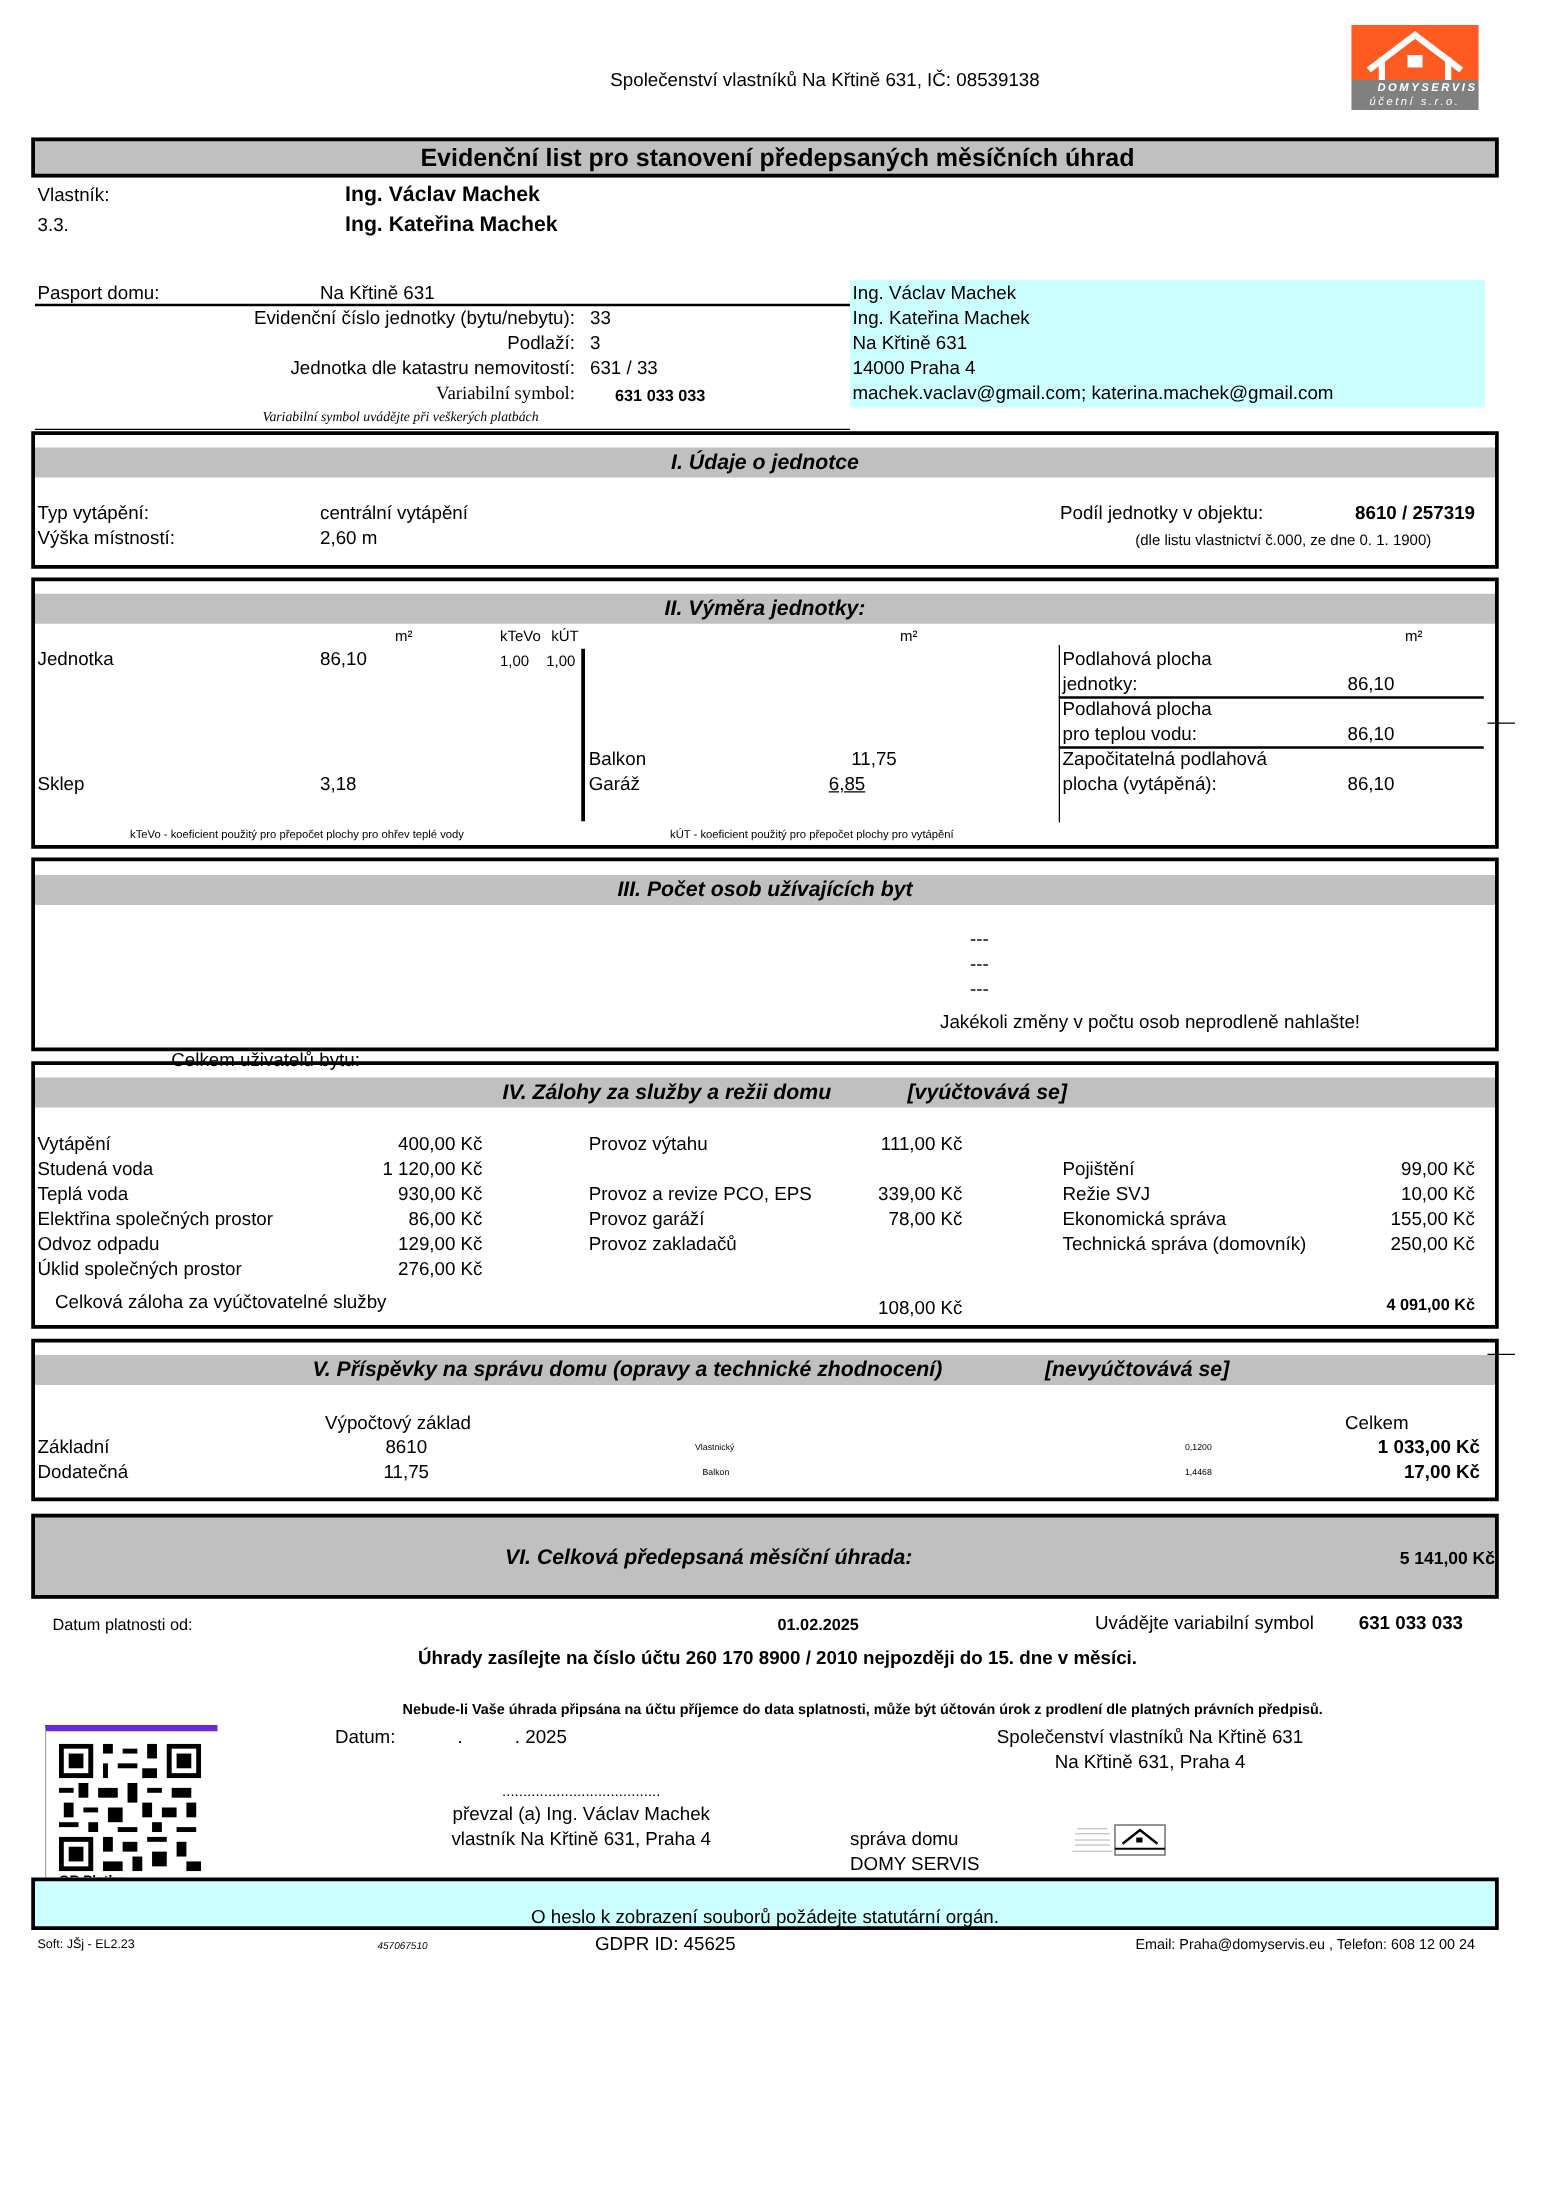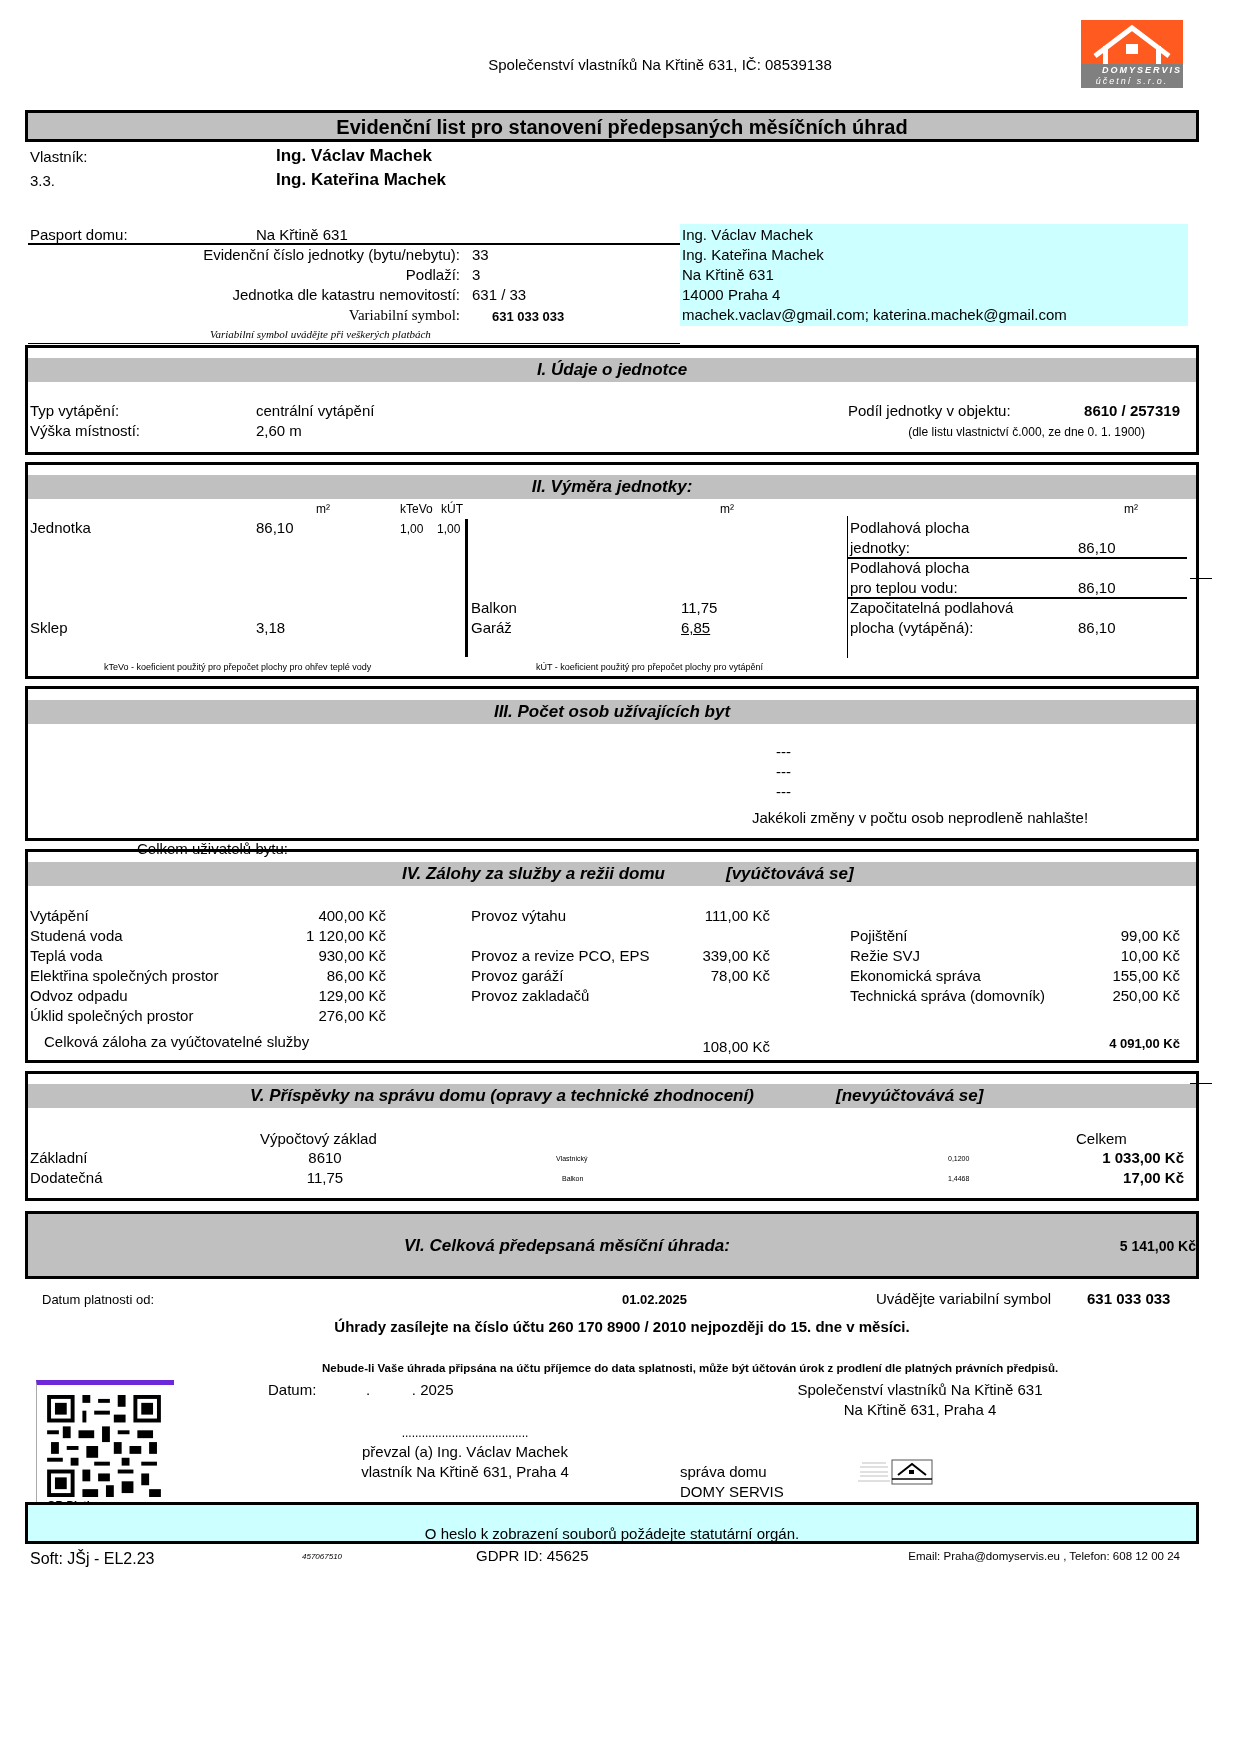--- a/index.html
+++ b/index.html
@@ -90,21 +90,21 @@
 <div class="abs txt" style="left:30px;top:519px;">Jednotka</div>
 <div class="abs txt" style="left:256px;top:519px;">86,10</div>
 <div class="abs sm" style="left:400px;top:522px;">1,00</div>
 <div class="abs sm" style="left:437px;top:522px;">1,00</div>
 <div class="abs" style="left:465px;top:519px;width:3px;height:138px;background:#000;"></div>
 <div class="abs txt" style="left:30px;top:619px;">Sklep</div>
 <div class="abs txt" style="left:256px;top:619px;">3,18</div>
 <div class="abs txt" style="left:471px;top:599px;">Balkon</div>
 <div class="abs txt" style="left:681px;top:599px;">11,75</div>
 <div class="abs txt" style="left:471px;top:619px;">Garáž</div>
-<div class="abs txt" style="left:681px;top:619px;text-decoration:underline;">6,85</div>
+<div class="abs txt" style="left:663px;top:619px;text-decoration:underline;">6,85</div>
 
 <div class="abs" style="left:847px;top:516px;width:1px;height:142px;background:#000;"></div>
 <div class="abs txt" style="left:850px;top:519px;">Podlahová plocha</div>
 <div class="abs txt" style="left:850px;top:539px;">jednotky:</div>
 <div class="abs txt" style="left:1078px;top:539px;">86,10</div>
 <div class="abs" style="left:847px;top:557px;width:340px;height:2px;background:#000;"></div>
 <div class="abs txt" style="left:850px;top:559px;">Podlahová plocha</div>
 <div class="abs txt" style="left:850px;top:579px;">pro teplou vodu:</div>
 <div class="abs txt" style="left:1078px;top:579px;">86,10</div>
 <div class="abs" style="left:847px;top:597px;width:340px;height:2px;background:#000;"></div>
@@ -266,16 +266,16 @@
     <polyline points="46,18 60,7 74,18" fill="none" stroke="#000" stroke-width="2"></polyline>
     <rect x="57" y="13" width="5" height="4" fill="#000"></rect>
     <line x1="40" y1="22" x2="80" y2="22" stroke="#000" stroke-width="1.5"></line>
   </svg>
 </div>
 
 <div class="box cyan" style="left:25px;top:1502px;width:1174px;height:42px;">
   <div class="abs txt c" style="left:0;top:20px;width:1168px;">O heslo k zobrazení souborů požádejte statutární orgán.</div>
 </div>
 
-<div class="abs sm" style="left:30px;top:1550px;font-size:16px;">Soft: JŠj - EL2.23</div>
+<div class="abs sm" style="left:30px;top:1550px;font-size:10px;">Soft: JŠj - EL2.23</div>
 <div class="abs xs i" style="left:302px;top:1552px;font-size:8px;">457067510</div>
 <div class="abs txt" style="left:476px;top:1547px;">GDPR ID: 45625</div>
 <div class="abs sm r" style="left:780px;top:1550px;width:400px;font-size:11.5px;">Email: Praha@domyservis.eu  , Telefon: 608 12 00 24</div>
 
 </body></html>

